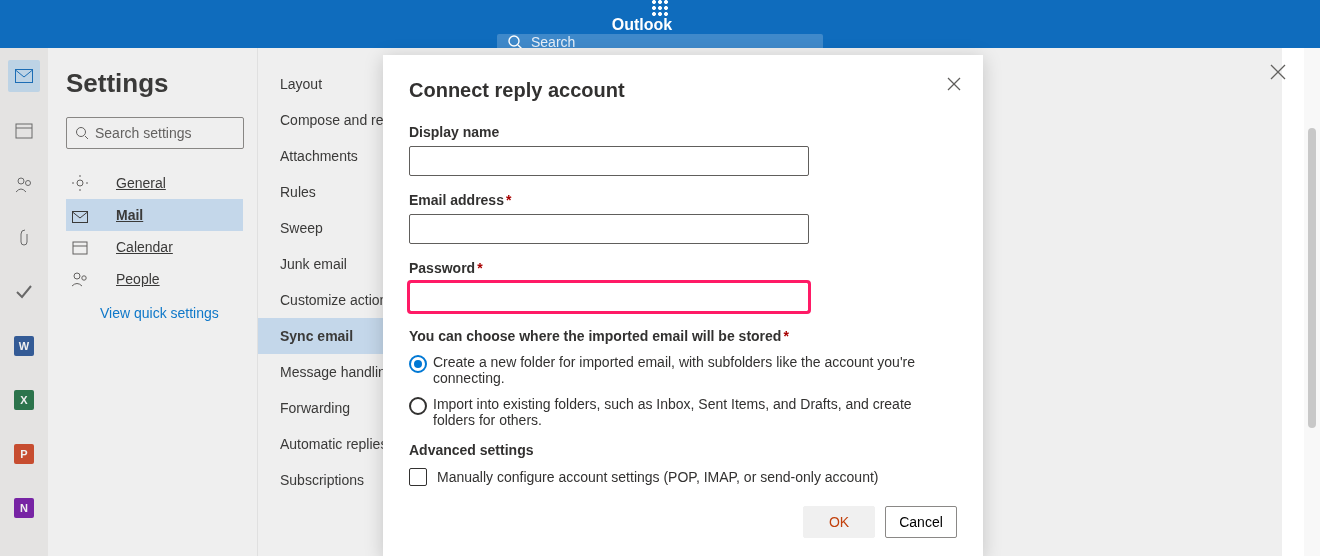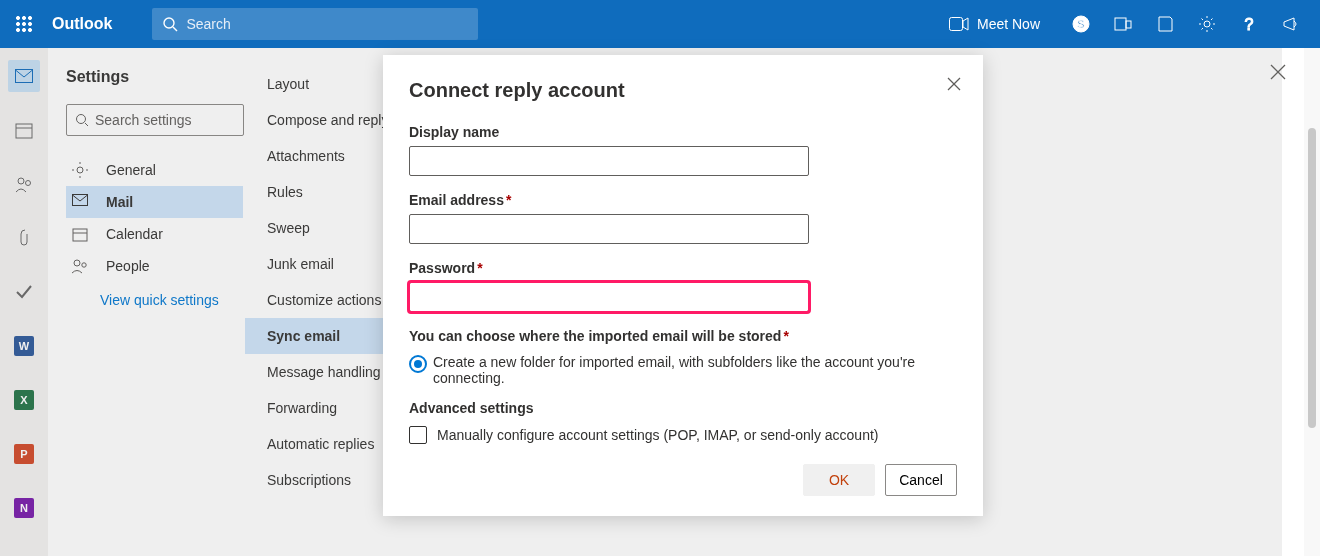--- a/index.html
+++ b/index.html
@@ -1,48 +1,48 @@
 <!DOCTYPE html>
 <html><head>
 <meta charset="utf-8">
 <style>
 * { box-sizing: border-box; margin: 0; padding: 0; font-family: "Segoe UI", Arial, sans-serif; }
 body { width: 1320px; height: 556px; overflow: hidden; background: #fff; position: relative; font-size: 14px; color: #323130; }
 
 
-.topbar { height: 48px; background: #0F6CBD; display: flex; align-items: center; color: #fff; }
+.topbar { height: 48px; background: #0F6CBD; display: flex; align-items: center; color: #fff; flex-direction: column; }
 .topbar .waffle { width: 48px; height: 48px; display: flex; align-items: center; justify-content: center; }
 .topbar .brand { font-size: 16px; font-weight: 600; padding-left: 4px; padding-right: 40px; }
 .topbar .search { width: 326px; height: 32px; background: rgba(255,255,255,.2); border-radius: 2px; display: flex; align-items: center; padding: 0 10px; color: #e6eef7; }
 .topbar .search svg { margin-right: 8px; }
 .topbar .spacer { flex: 1; }
 .topbar .meetnow { display: flex; align-items: center; gap: 8px; padding: 0 12px; white-space: nowrap; }
 .topbar .icons { display: flex; align-items: center; gap: 24px; padding: 0 20px; }
 .topbar svg { stroke: #fff; fill: none; }
 
 
 .dim-overlay { position: absolute; top: 48px; left: 0; right: 38px; bottom: 0; background: rgba(120,120,120,.12); pointer-events:none; }
 
 
 .leftrail { position: absolute; top: 48px; left: 0; width: 48px; height: calc(100% - 48px); background: #f3f2f1; display: flex; flex-direction: column; align-items: center; padding-top: 12px; gap: 22px; }
 .leftrail .rail-item { width: 32px; height: 32px; display:flex;align-items:center;justify-content:center; border-radius:2px; }
 .leftrail .rail-item.selected { background: #c7e0f4; }
 
 
 .settings-panel { position:absolute; top:48px; left:48px; width:210px; background:#fff; height:calc(100% - 48px); padding:20px 14px 0 18px; border-right:1px solid #eee; }
-.settings-panel h1 { font-size:16px; font-weight:600; margin-bottom:18px; }
+.settings-panel h1 { font-size:26px; font-weight:600; margin-bottom:18px; }
 .settings-search { width:178px; height:32px; border:1px solid #8a8886; border-radius:2px; display:flex;align-items:center; padding: 0 8px; color:#605e5c; margin-bottom:18px; }
 .settings-search svg { margin-right:6px; }
 .settings-cat { list-style:none; }
-.settings-cat li { display:flex; align-items:flex-start; gap:18px; padding:8px 6px; cursor:pointer; }
+.settings-cat li { display:flex; align-items:flex-end; gap:28px; padding:8px 6px; cursor:pointer;text-decoration:underline; }
 .settings-cat li.selected { background:#cfe4fa; font-weight:600; }
 .quicklink { color:#0078d4; padding:10px 0 0 34px; }
 
 
-.subcat { position:absolute; top:48px; left:245px; width:208px; background:#fff; height:calc(100% - 48px); padding-top:18px; }
+.subcat { position:absolute; top:48px; left:258px; width:208px; background:#fff; height:calc(100% - 48px); padding-top:18px; }
 .subcat div { padding:10px 22px; font-size:14px; cursor:pointer; white-space:nowrap; overflow:hidden; }
 .subcat div.selected { background:#cfe4fa; font-weight:600; }
 
 
 .bg-content { position:absolute; top:120px; left:470px; right:42px; background:#fff; padding:20px 24px; }
 .bg-content .close-panel { position:absolute; top:-56px; right:-8px; }
 .bg-content p { color:#323130; }
 
 
 .right-scroll { position:absolute; top:48px; right:0; width:16px; height:calc(100% - 48px); background:#f8f8f8; }
@@ -303,20 +303,24 @@
 
   <label><span>Password</span><span class="req">*</span></label>
   <input class="text highlight" type="password" value="" style="">
 
   <div class="intro"><span>You can choose where the imported email will be stored</span><span class="req">*</span></div>
 
   <div class="folder-choice">
     <div class="radio checked"></div>
     <div>Create a new folder for imported email, with subfolders like the account you're connecting.</div>
   </div>
+  <div class="folder-choice">
+    <div class="radio"></div>
+    <div>Import into existing folders, such as Inbox, Sent Items, and Drafts, and create folders for others.</div>
+  </div>
 
   <div class="section-head">Advanced settings</div>
   <div class="chk">
     <div class="box"></div>
     <span>Manually configure account settings (POP, IMAP, or send-only account)</span>
   </div>
 
   <div class="actions">
     <button class="btn primary disabled">OK</button>
     <button class="btn">Cancel</button>

